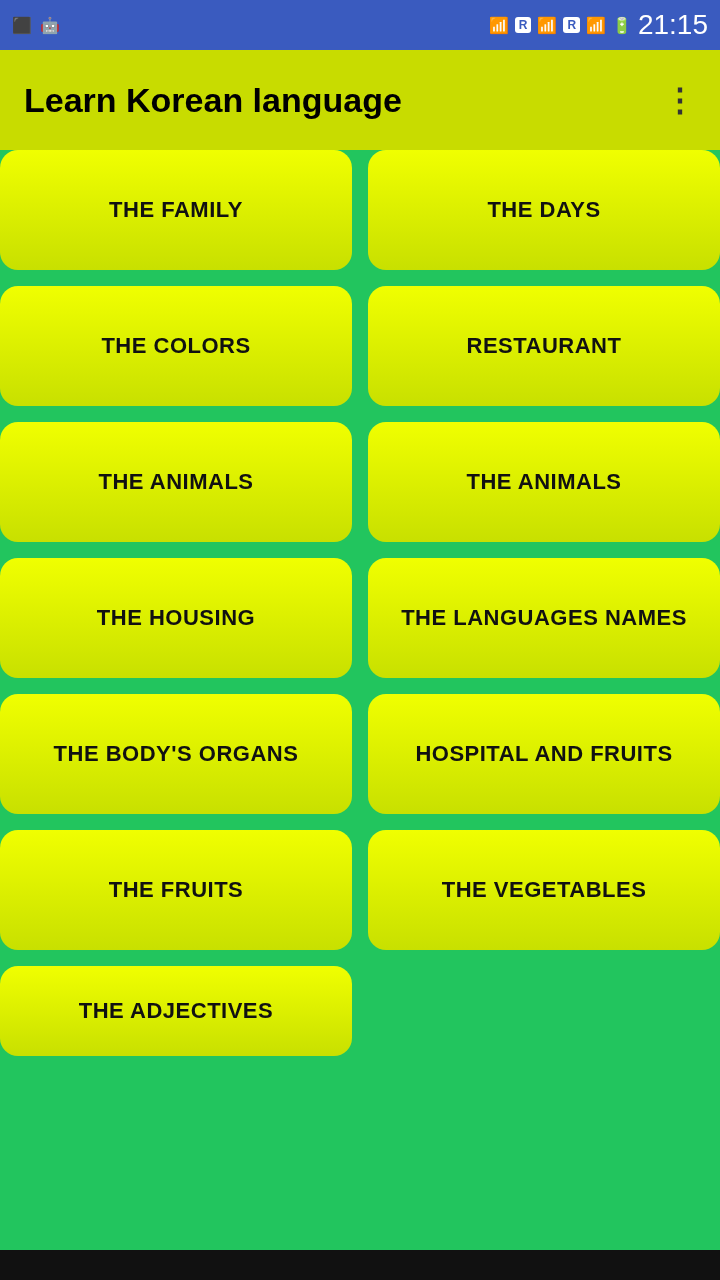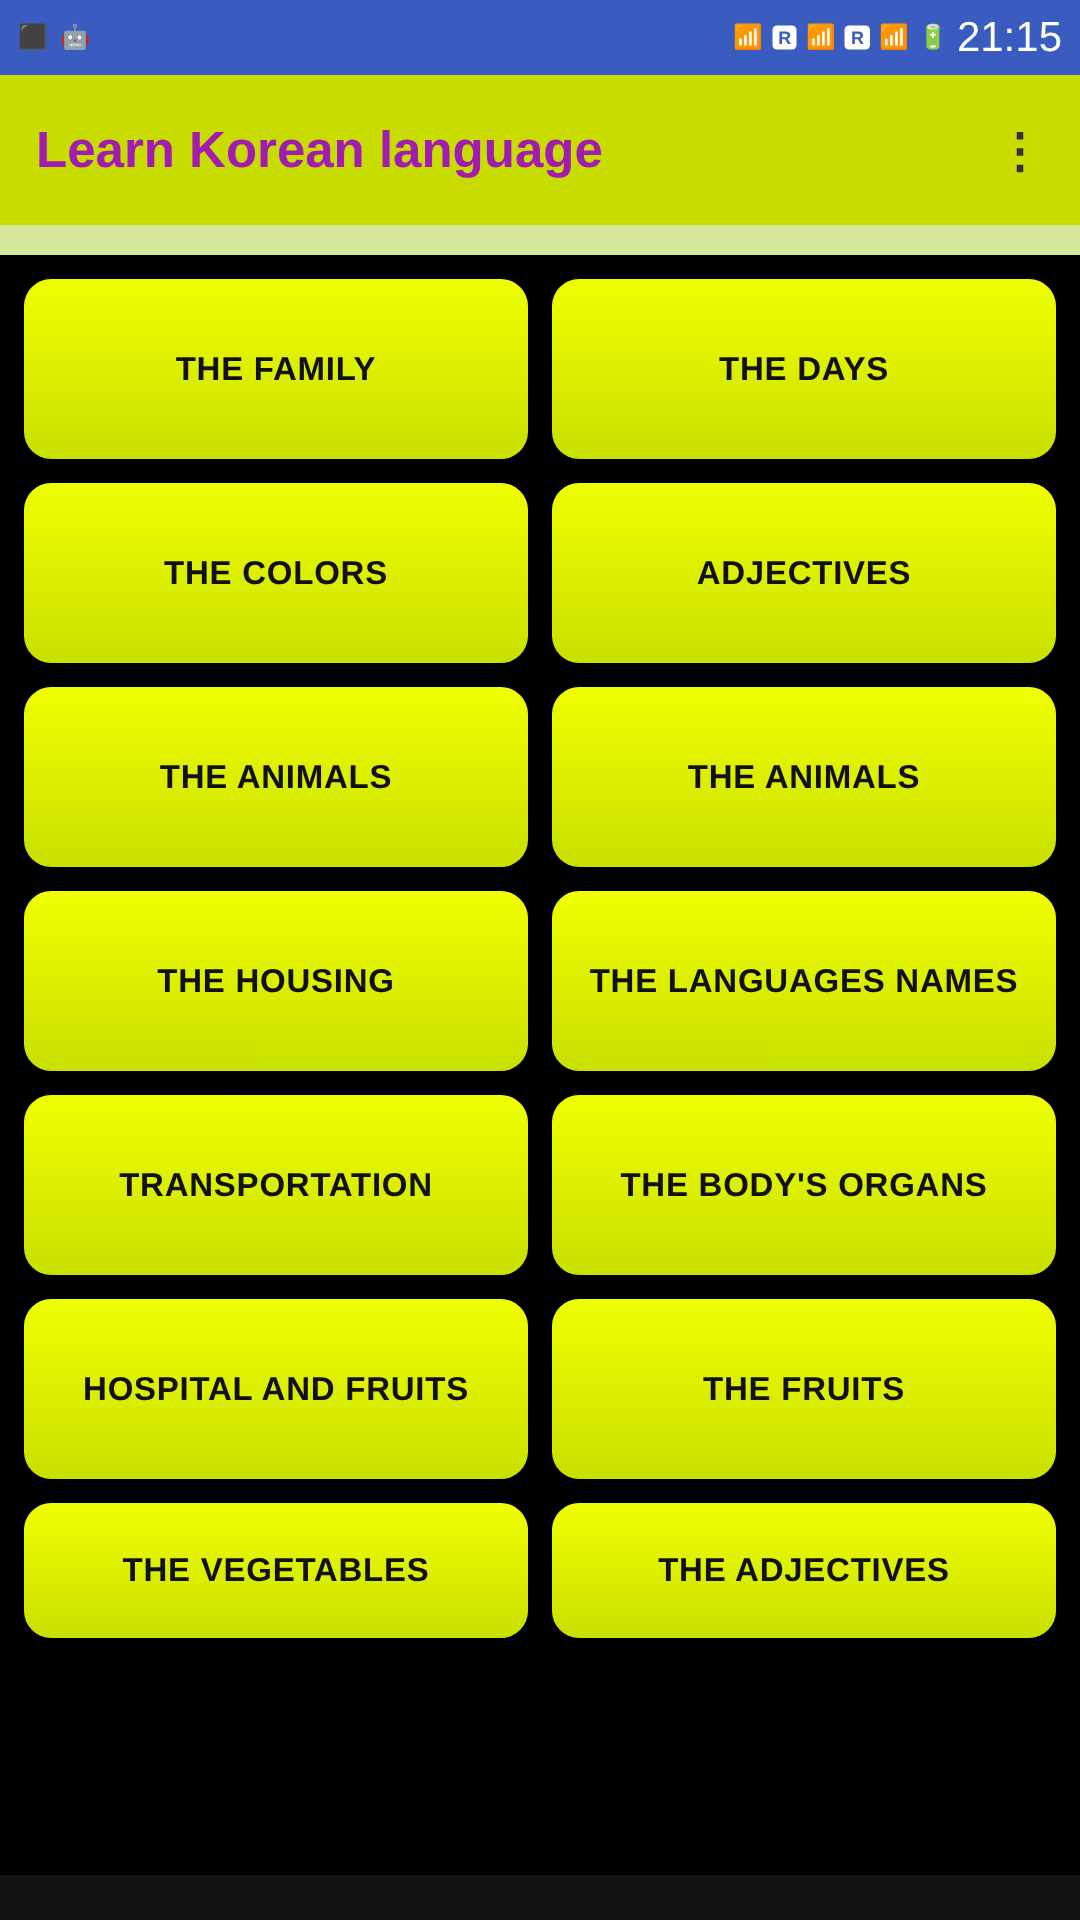--- a/index.html
+++ b/index.html
@@ -52,36 +52,34 @@
       background-color: #c8dc00;
       display: flex;
       align-items: center;
       justify-content: space-between;
       padding: 0 24px;
     }
 
     .app-title {
       font-size: 34px;
       font-weight: bold;
-      color: #a21caf;
+      color: #000000;
     }
 
     .menu-icon {
       font-size: 32px;
       color: #333;
       cursor: pointer;
       font-weight: bold;
     }
 
     
     .content {
       flex: 1;
-      background-color: #000000;
-      padding: 16px;
-      margin-top: 20px;
+      background-color: #22c55e;
     }
 
     .grid {
       display: grid;
       grid-template-columns: 1fr 1fr;
       gap: 16px;
     }
 
     .card {
       background: linear-gradient(to bottom, #f0ff00, #c8e000);
@@ -143,41 +141,38 @@
       <span class="card-label">THE FAMILY</span>
     </button>
     <button class="card">
       <span class="card-label">THE DAYS</span>
     </button>
 
     <button class="card">
       <span class="card-label">THE COLORS</span>
     </button>
     <button class="card">
-      <span class="card-label">ADJECTIVES</span>
+      <span class="card-label">RESTAURANT</span>
     </button>
 
     <button class="card">
       <span class="card-label">THE ANIMALS</span>
     </button>
 
     <button class="card">
       <span class="card-label">THE ANIMALS</span>
     </button>
     <button class="card">
       <span class="card-label">THE HOUSING</span>
     </button>
 
     <button class="card">
       <span class="card-label">THE LANGUAGES NAMES</span>
     </button>
 
-    <button class="card">
-      <span class="card-label">TRANSPORTATION</span>
-    </button>
     <button class="card">
       <span class="card-label">THE BODY'S ORGANS</span>
     </button>
 
     <button class="card">
       <span class="card-label">HOSPITAL AND FRUITS</span>
     </button>
     <button class="card">
       <span class="card-label">THE FRUITS</span>
     </button>

